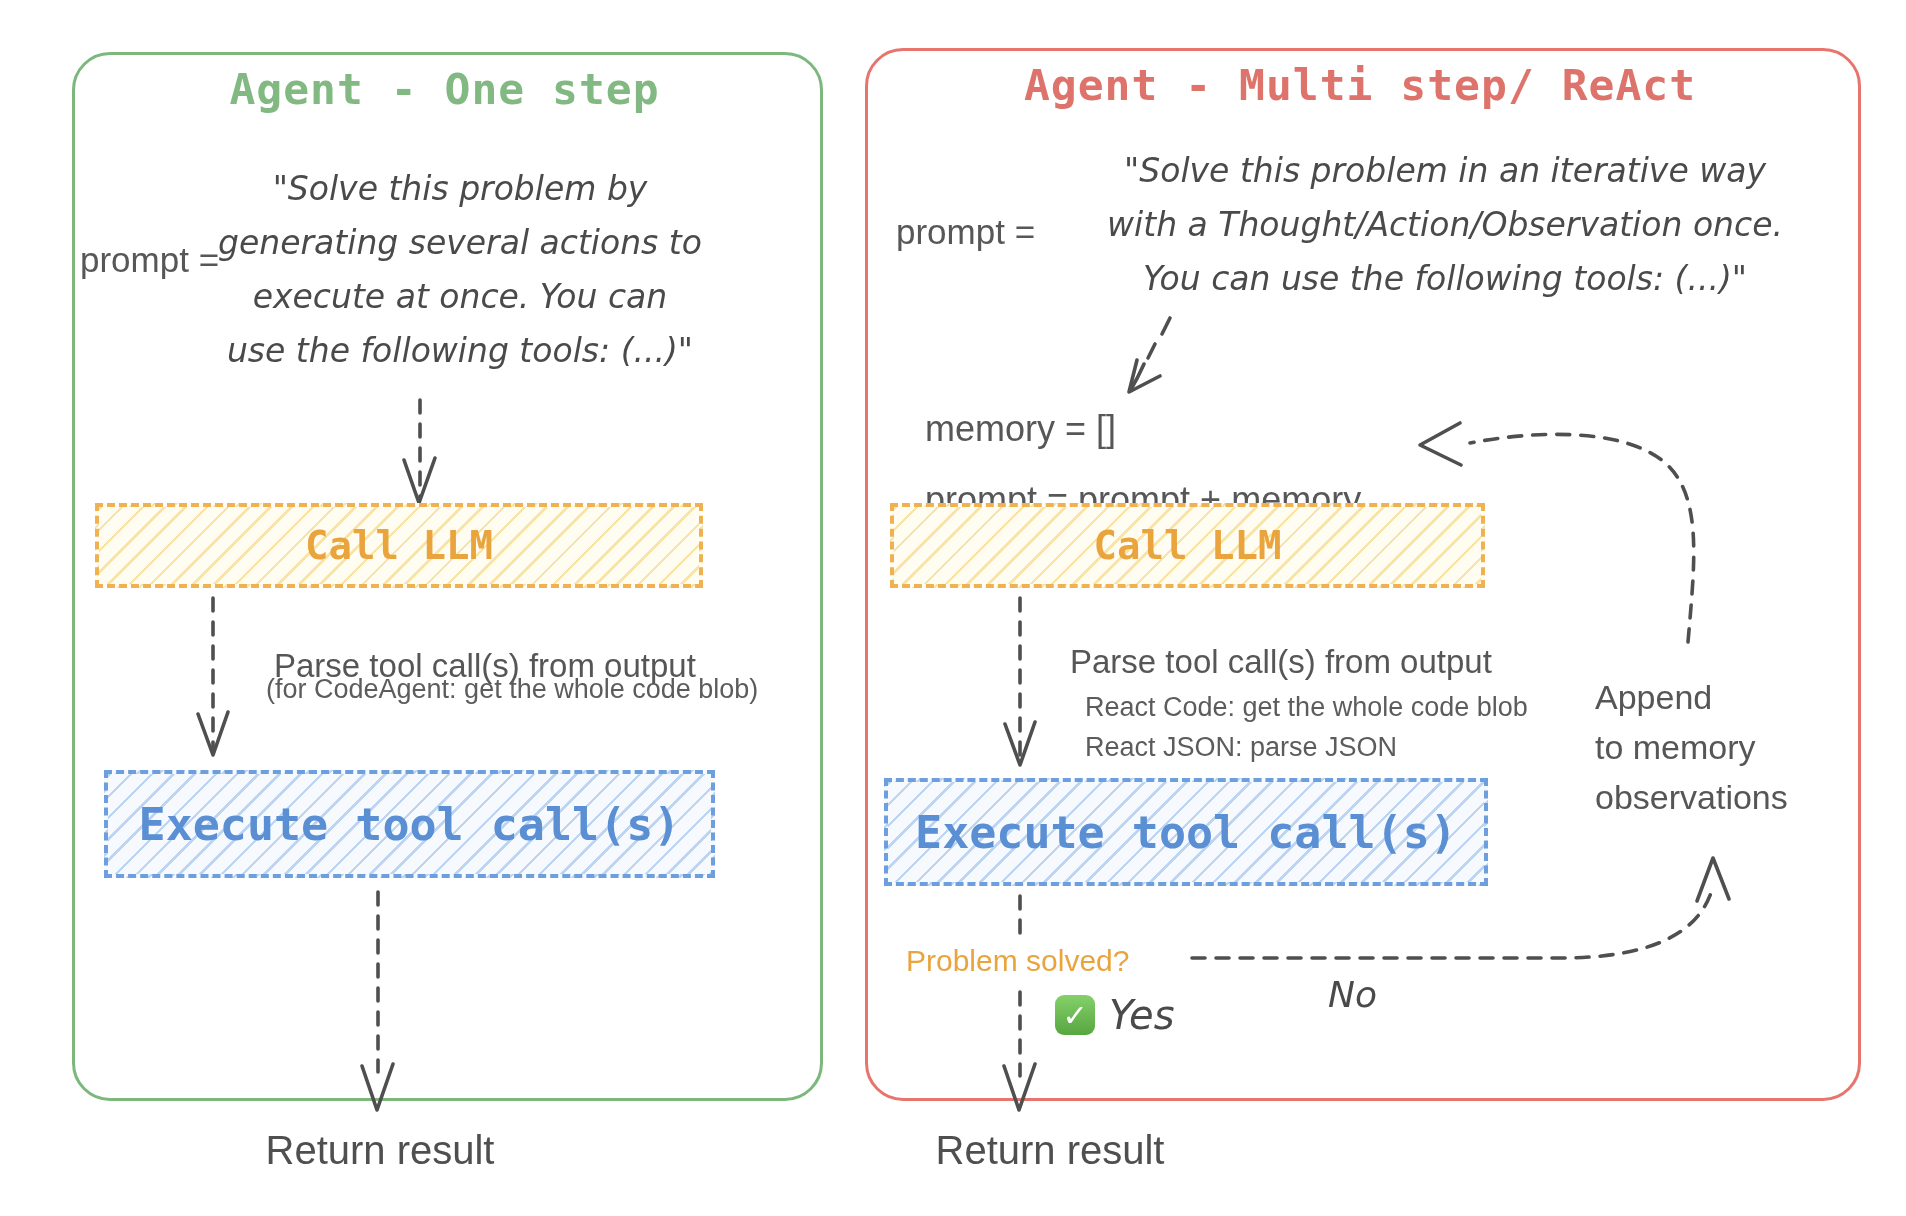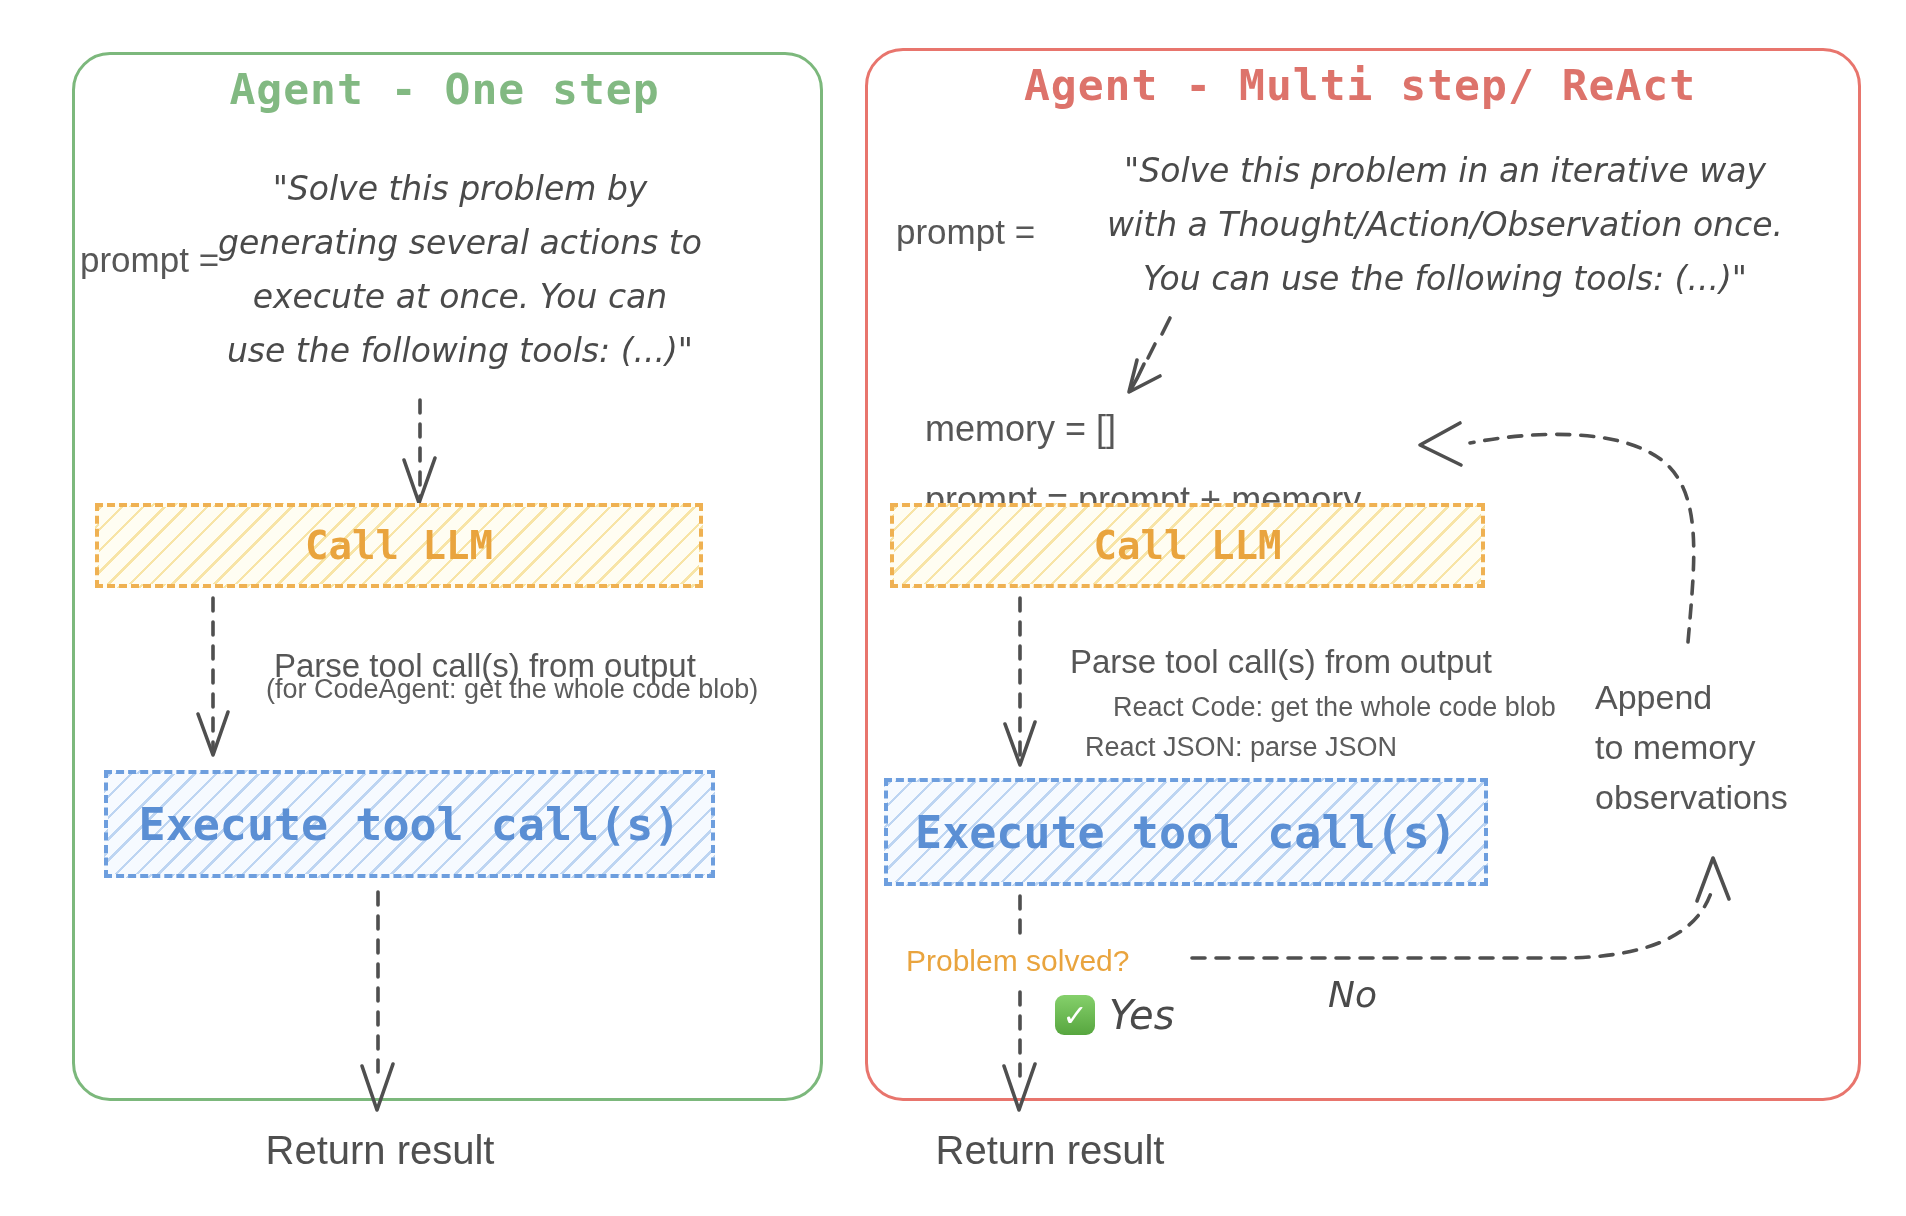--- a/index.html
+++ b/index.html
@@ -122,21 +122,21 @@
   </div>
 
   <div class="codeline abs" style="left:925px;top:408px;">memory = []</div>
   <div class="codeline abs" style="left:925px;top:456px;margin-top:23px;">prompt = prompt + memory</div>
 
   <div class="hbox yellow abs" style="left:890px;top:503px;width:587px;height:77px;">
     <span>Call LLM</span>
   </div>
 
   <div class="parse-title abs" style="left:1070px;top:620px;">Parse tool call(s) from output</div>
-  <div class="parse-sub abs" style="left:1113px;top:692px;">React Code: get the whole code blob</div>
+  <div class="parse-sub abs" style="left:1085px;top:692px;">React Code: get the whole code blob</div>
   <div class="parse-sub abs" style="left:1085px;top:732px;">React JSON: parse JSON</div>
 
   <div class="hbox blue abs" style="left:884px;top:778px;width:596px;height:100px;">
     <span>Execute tool call(s)</span>
   </div>
 
   <div class="orange-q abs" style="left:906px;top:944px;">Problem solved?</div>
 
   <div class="yesrow abs" style="left:1055px;top:992px;">
     <span class="check">✓</span>

